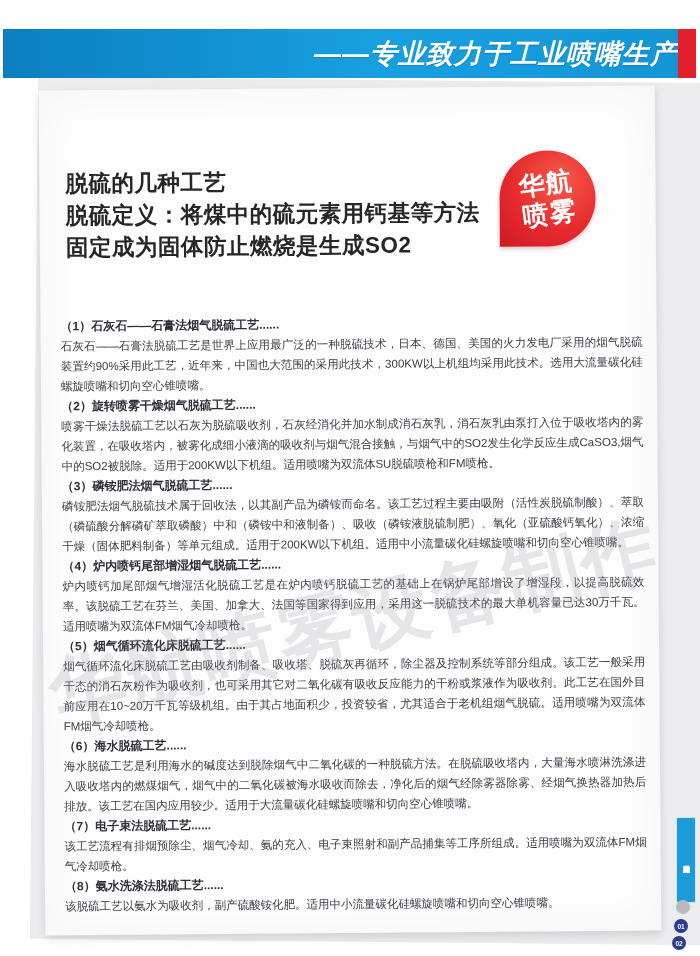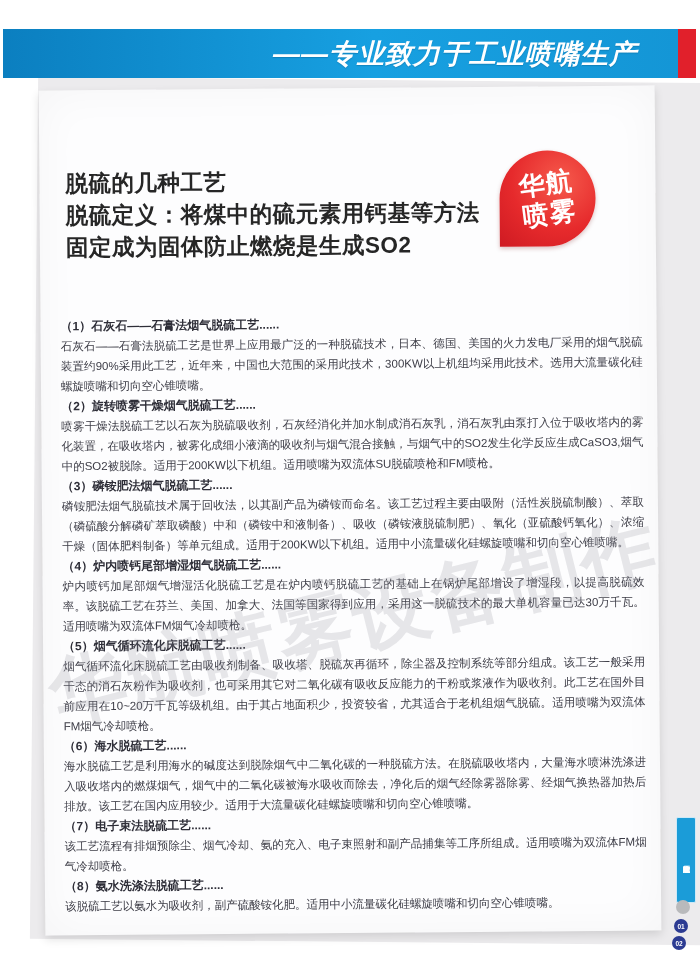--- a/index.html
+++ b/index.html
@@ -21,21 +21,20 @@
     transform: rotate(0.55deg);
   }
 
   
   .banner {
     position: absolute;
     left: 3px; top: 29px;
     width: 675px; height: 49px;
     background: linear-gradient(90deg, #0b7fc0 0%, #17a0e1 55%, #1496d6 100%);
     display: flex; align-items: center; justify-content: flex-end;
-    padding-right: 41px;
     z-index: 6;
   }
   .banner-slogan {
     color: #ffffff;
     font-size: 27px;
     font-weight: bold;
     font-style: italic;
     letter-spacing: 1px;
     white-space: nowrap;
     text-shadow: 0 1px 1px rgba(0,60,100,0.25);

